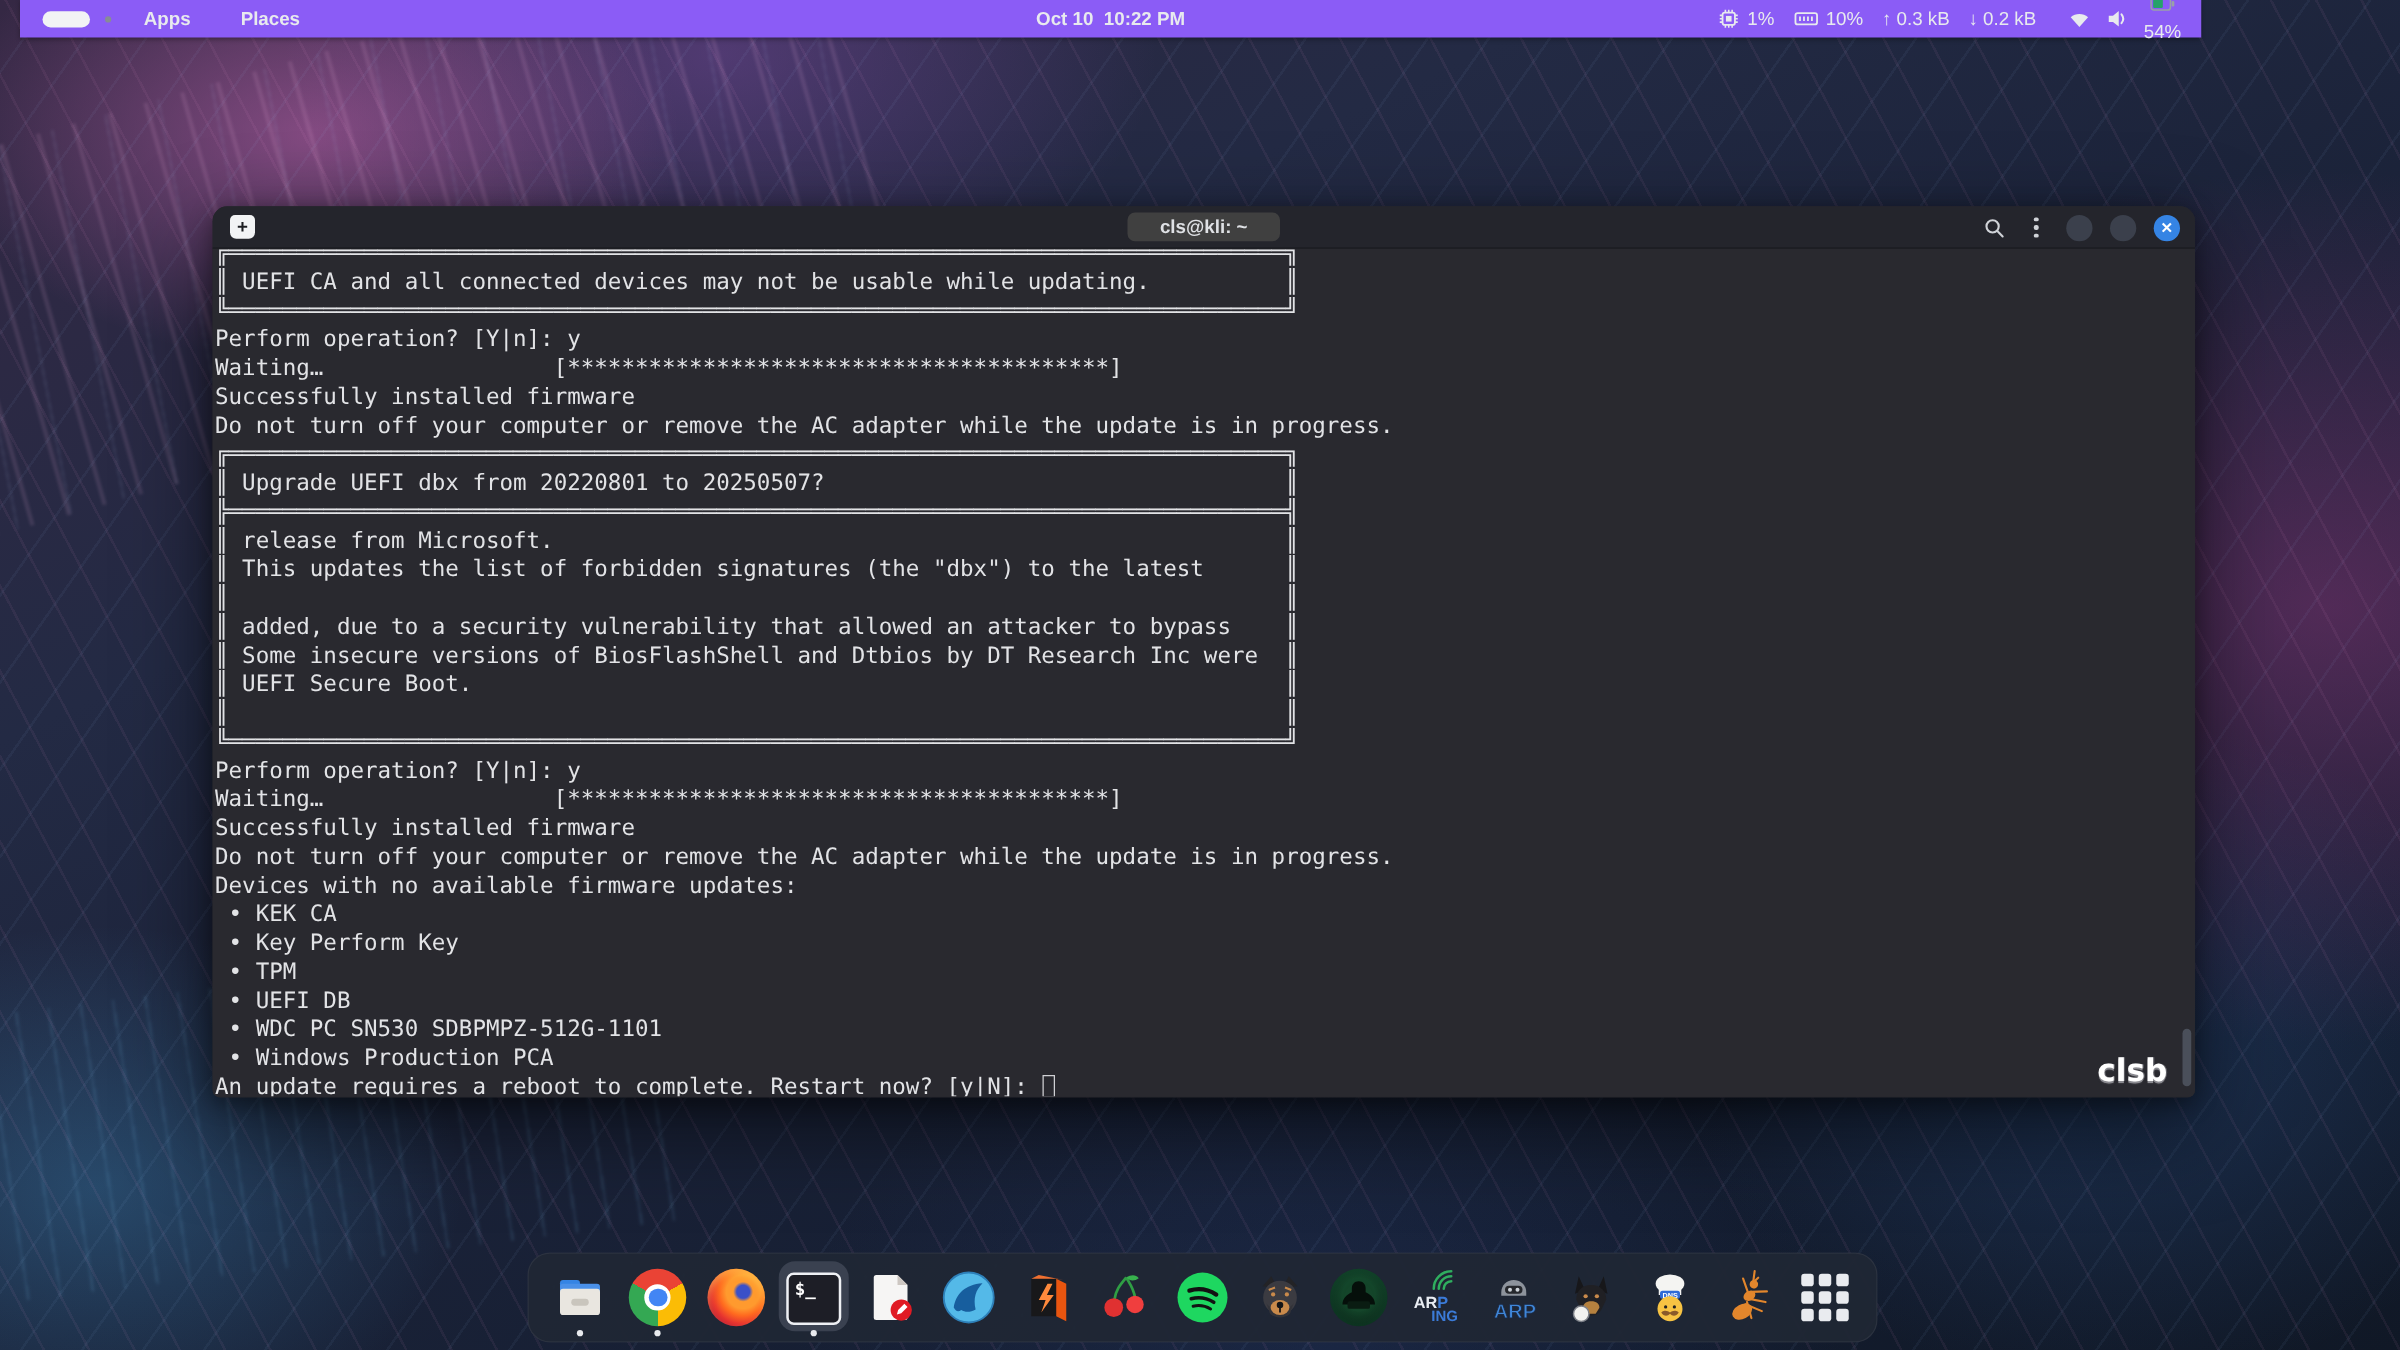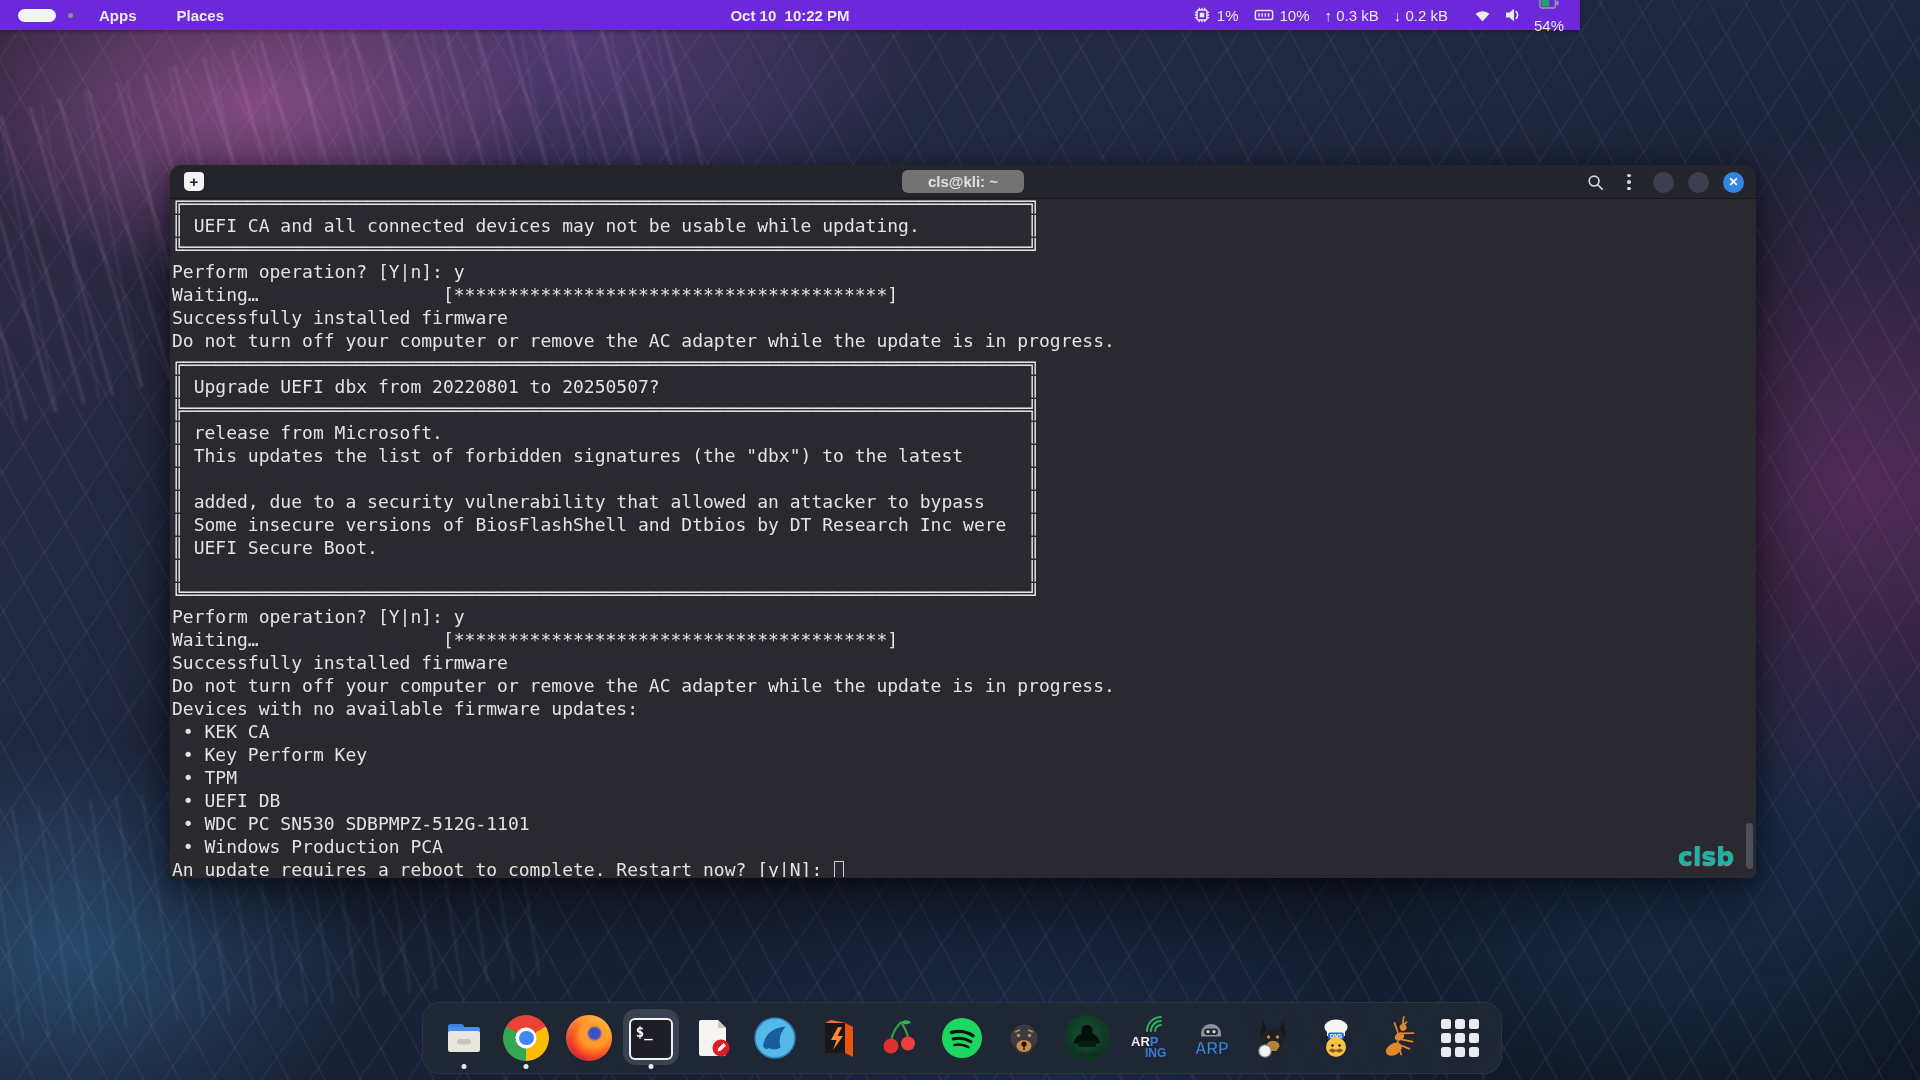--- a/index.html
+++ b/index.html
@@ -28,22 +28,22 @@
     background:repeating-linear-gradient(88deg, rgba(130,205,255,0.12) 0 2px, transparent 2px 26px);
   }
   .mesh {
     position:absolute; inset:0; pointer-events:none;
     background:repeating-linear-gradient(62deg, transparent 0 30px, rgba(255,160,220,0.06) 30px 32px),
                repeating-linear-gradient(-55deg, transparent 0 38px, rgba(160,200,255,0.05) 38px 40px);
   }
 
   
   .panel {
-    position:absolute; left:0; top:0; width:1580px; height:30px;
-    background:#6d28d9; color:#e8eaee; display:flex; align-items:center;
+    position:absolute; left:16px; top:0; width:1745px; height:30px;
+    background:#8b5cf6; color:#e8eaee; display:flex; align-items:center;
     font-size:15px; z-index:50; box-shadow:0 1px 4px rgba(0,0,0,.4);
   }
   .panel-left { display:flex; align-items:center; padding-left:18px; }
   .logo-pill { width:38px; height:13px; border-radius:7px; background:#f2f3f5; }
   .logo-dot { width:5px; height:5px; border-radius:50%; background:#878c95; margin-left:12px; }
   .panel-menu { font-weight:700; padding:0 14px; margin-left:12px; cursor:default; }
   .panel-clock {
     position:absolute; left:50%; transform:translateX(-50%);
     font-weight:700; white-space:pre;
   }
@@ -57,21 +57,21 @@
     position:absolute; left:170px; top:165px; width:1586px; height:713px;
     border-radius:12px 12px 6px 6px; overflow:hidden; z-index:20;
     box-shadow:0 24px 70px rgba(0,0,0,.55), 0 4px 18px rgba(0,0,0,.4);
     background:#29292f;
   }
   .titlebar {
     position:relative; height:34px; background:#24252c; border-bottom:1px solid #17181d;
     display:flex; align-items:center; justify-content:center;
   }
   .title-pill {
-    background:#737373; border-radius:6px; padding:3px 26px;
+    background:#404040; border-radius:6px; padding:3px 26px;
     color:#dfe1e5; font-size:15px; font-weight:700;
   }
   .newtab-icon {
     position:absolute; left:14px; top:7px; width:20px; height:19px;
     background:#f2f3f5; border-radius:4px 4px 5px 5px;
     display:flex; align-items:center; justify-content:center;
     color:#1c1d22; font-weight:700; font-size:15px; line-height:1;
   }
   .tb-right { position:absolute; right:12px; top:0; height:34px; display:flex; align-items:center; gap:14px; }
   .tb-icon { width:20px; height:20px; display:flex; align-items:center; justify-content:center; }
@@ -89,21 +89,21 @@
     font-family:"DejaVu Sans Mono", monospace; font-size:18px;
     margin-top:-8px; padding-left:2px;
   }
   .trow { height:23px; line-height:23px; white-space:pre; }
   .cursor {
     display:inline-block; width:10px; height:18px; border:1.5px solid #cfd0d4;
     vertical-align:-3px; margin-left:1px;
   }
   .watermark {
     position:absolute; right:22px; bottom:6px; font-family:"DejaVu Sans", sans-serif;
-    font-weight:700; font-size:25px; letter-spacing:0; color:#14b8a6;
+    font-weight:700; font-size:25px; letter-spacing:0; color:#ffffff;
     text-shadow:0 1px 0 #8a8a90, 0 2px 1px #3a3a40, 1px 0 0 #606066;
   }
   .scroll-thumb {
     position:absolute; right:3px; bottom:8px; width:7px; height:46px;
     border-radius:4px; background:#4a4f5a;
   }
 
   
   .dock {
     position:absolute; left:422px; top:1002px; width:1080px; height:72px;

